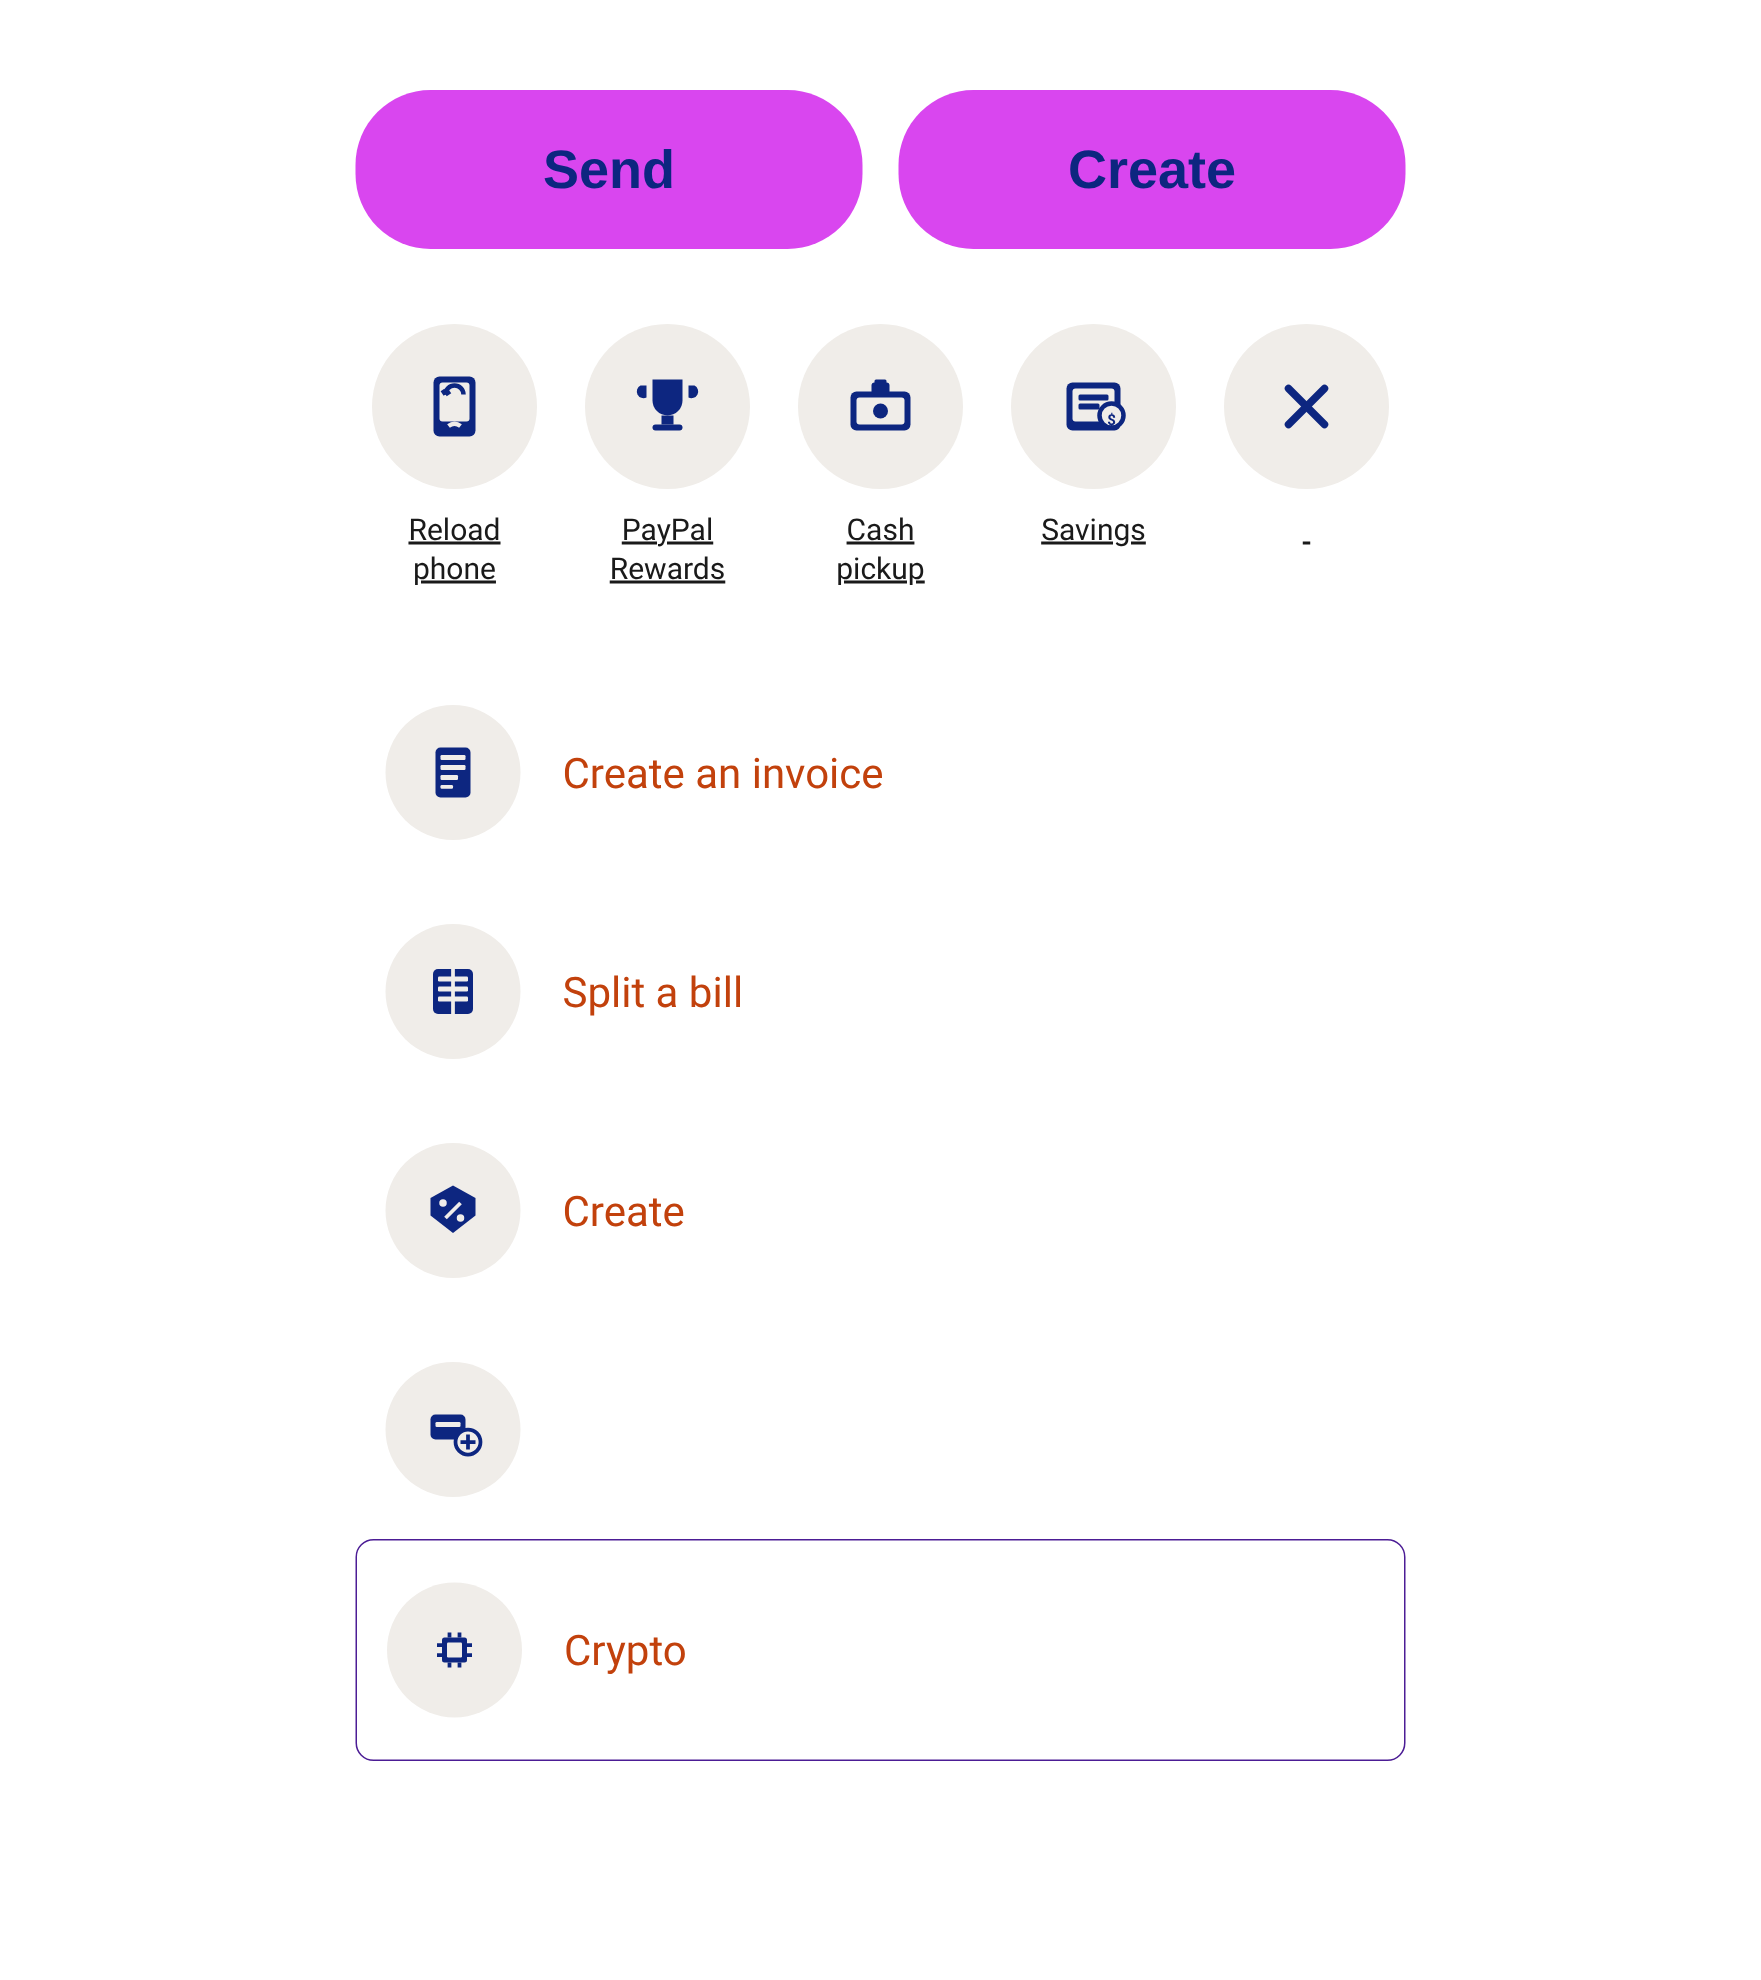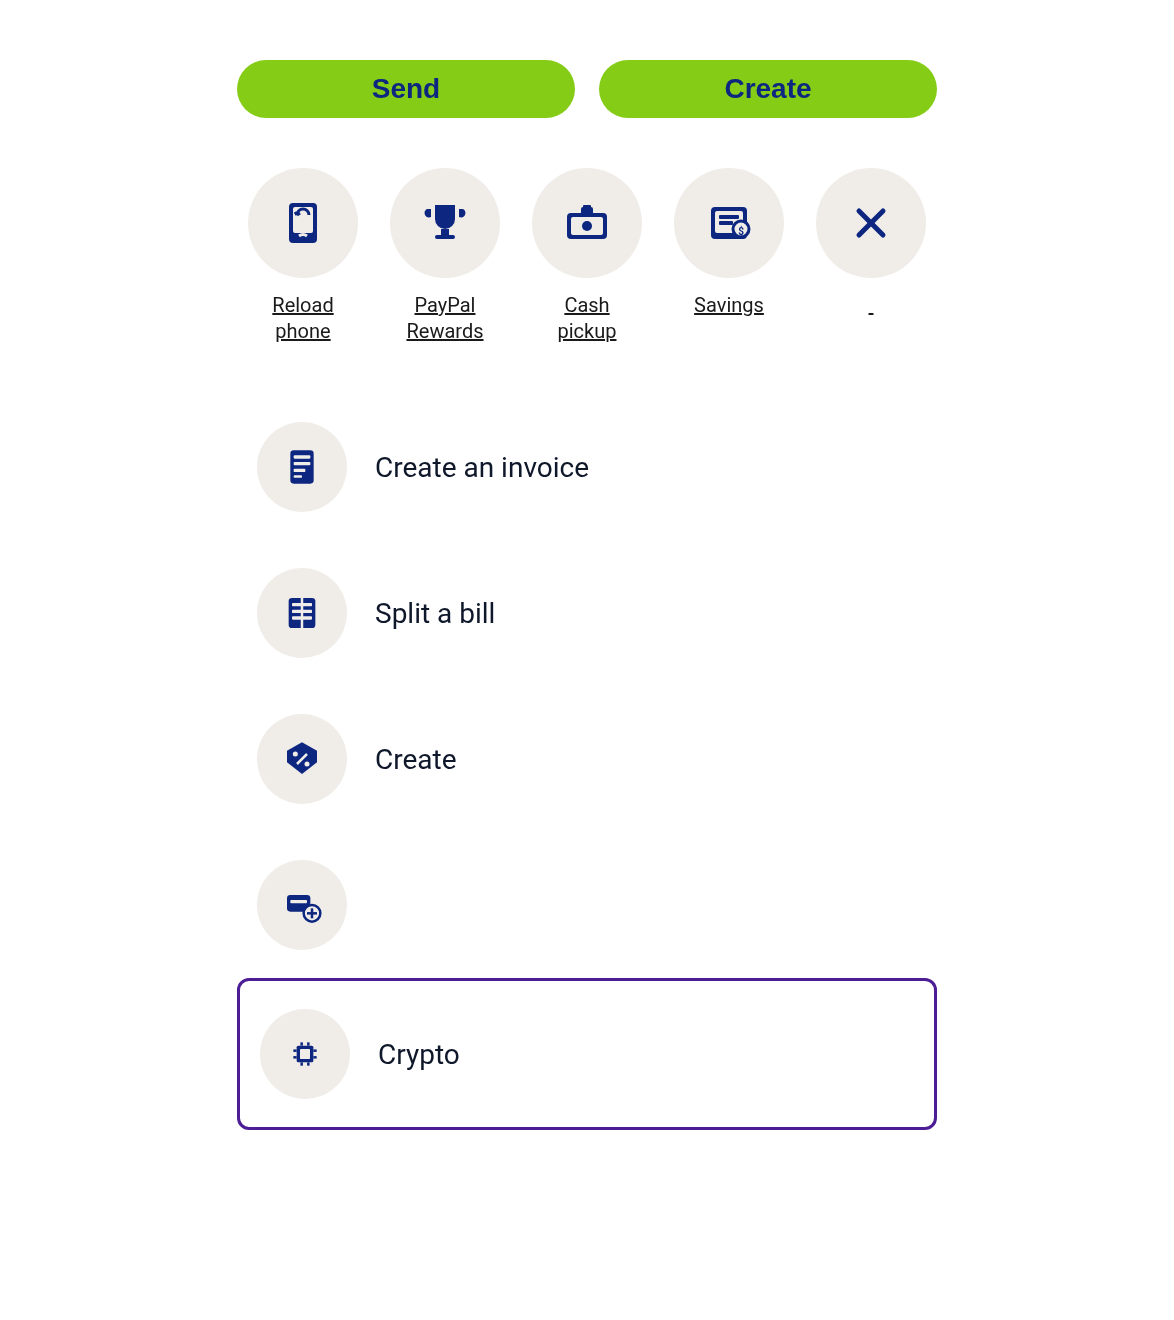--- a/index.html
+++ b/index.html
@@ -25,27 +25,27 @@
 
     
     .top-buttons {
       display: flex;
       gap: 24px;
       margin-bottom: 50px;
     }
 
     .btn-primary {
       flex: 1;
-      background-color: #84cc16;
+      background-color: #d946ef;
       color: #0d2680;
-      font-size: 28px;
+      font-size: 36px;
       font-weight: 700;
       border: none;
       border-radius: 50px;
-      padding: 13px 20px;
+      padding: 32px 20px;
       cursor: pointer;
       text-align: center;
     }
 
     
     .quick-actions {
       display: flex;
       gap: 10px;
       margin-bottom: 50px;
       align-items: flex-start;
@@ -108,32 +108,32 @@
       background-color: #f0ede9;
       border-radius: 50%;
       display: flex;
       align-items: center;
       justify-content: center;
       flex-shrink: 0;
     }
 
     .list-item-label {
       font-size: 28px;
-      color: #0f172a;
+      color: #c2410c;
       font-weight: 400;
     }
 
     .list-item-icon-circle .icon-svg {
       width: 40px;
       height: 40px;
     }
 
     
     .list-item-crypto {
-      border: 3px solid #4c1d95;
+      border: 1px solid #4c1d95;
       border-radius: 12px;
     }
   </style>
 </head>
 <body>
 
 <div class="container">
 
   <div class="top-buttons">
     <button class="btn-primary">Send</button>

